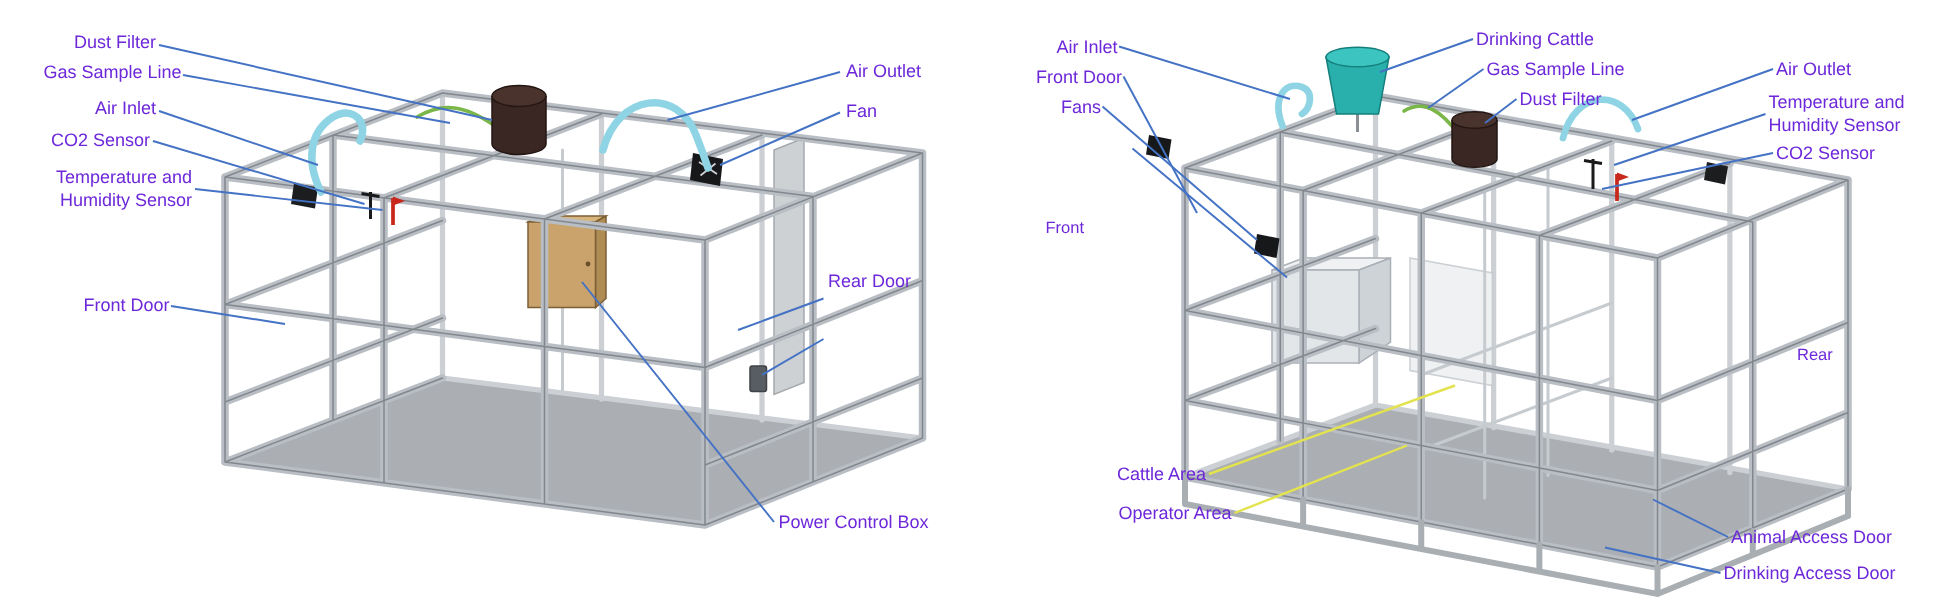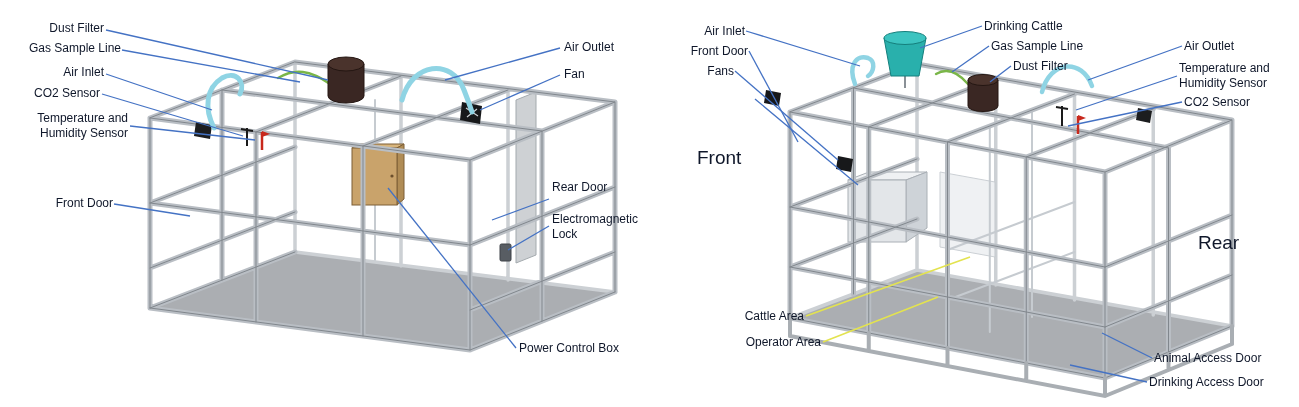--- a/index.html
+++ b/index.html
@@ -1,21 +1,21 @@
 <!DOCTYPE html>
 <html style="--background: #ffffff; --leader-line: #4472c4; --area-leader-line: #e3e34f; --frame: #b9bec4; --floor: #a6aaae; --tube: #8fd4e4; --gas-line: #7ab648; --dust-filter: #3a2723; --drinking-water-bucket: #29b0ac; --power-control-box: #c9a36b;"><head>
 <meta charset="utf-8">
 <style>
   html,body{margin:0;padding:0;background:#ffffff;}
   .canvas{position:relative;width:1299px;height:407px;background:var(--background,#fff);overflow:hidden;
           font-family:"Liberation Sans",sans-serif;}
   .canvas svg{position:absolute;left:0;top:0;}
-  .lbl{position:absolute;font-size:12px;line-height:1.25;color:#0f172a;white-space:pre-line;}
+  .lbl{position:absolute;font-size:12px;line-height:1.25;color:#6d28d9;white-space:pre-line;}
   .ra{text-align:right;}
-  .big{font-size:19px;}
+  .big{font-size:11px;}
   
   .f5{fill:none;stroke:var(--frame,#b9bec4);stroke-width:5;stroke-linecap:round;stroke-linejoin:round;}
   .f1{fill:none;stroke:#81878d;stroke-width:1;stroke-linecap:round;stroke-linejoin:round;}
   .rear{fill:none;stroke:#ccd0d4;stroke-width:3.5;stroke-linecap:round;}
   .inner{fill:none;stroke:#c6cbd0;stroke-width:2;stroke-linecap:round;}
   .pallet{fill:none;stroke:#a9aeb3;stroke-width:4;stroke-linecap:round;}
   .leader{stroke:var(--leader-line,#4472c4);stroke-width:1.3;fill:none;}
   .leader-y{stroke:var(--area-leader-line,#e3e34f);stroke-width:1.6;fill:none;}
   .tube{fill:none;stroke:var(--tube,#8fd4e4);stroke-width:5;stroke-linecap:round;}
   .tube-s{fill:none;stroke:var(--tube,#8fd4e4);stroke-width:4.5;stroke-linecap:round;}
@@ -167,22 +167,20 @@
 <div class="lbl ra" style="left:8px;top:21px;width:96px">Dust Filter</div>
 <div class="lbl ra" style="left:8px;top:41px;width:113px">Gas Sample Line</div>
 <div class="lbl ra" style="left:8px;top:65px;width:96px">Air Inlet</div>
 <div class="lbl ra" style="left:8px;top:86px;width:92px">CO2 Sensor</div>
 <div class="lbl ra" style="left:4px;top:111px;width:124px">Temperature and
 Humidity Sensor</div>
 <div class="lbl ra" style="left:8px;top:196px;width:105px">Front Door</div>
 <div class="lbl" style="left:564px;top:40px">Air Outlet</div>
 <div class="lbl" style="left:564px;top:67px">Fan</div>
 <div class="lbl" style="left:552px;top:180px">Rear Door</div>
-<div class="lbl" style="left:552px;top:212px">Electromagnetic
-Lock</div>
 <div class="lbl" style="left:519px;top:341px">Power Control Box</div>
 
 <div class="lbl ra" style="left:660px;top:24px;width:85px">Air Inlet</div>
 <div class="lbl ra" style="left:660px;top:44px;width:88px">Front Door</div>
 <div class="lbl ra" style="left:660px;top:64px;width:74px">Fans</div>
 <div class="lbl big" style="left:697px;top:146px">Front</div>
 <div class="lbl" style="left:984px;top:19px">Drinking Cattle</div>
 <div class="lbl" style="left:991px;top:39px">Gas Sample Line</div>
 <div class="lbl" style="left:1013px;top:59px">Dust Filter</div>
 <div class="lbl" style="left:1184px;top:39px">Air Outlet</div>

